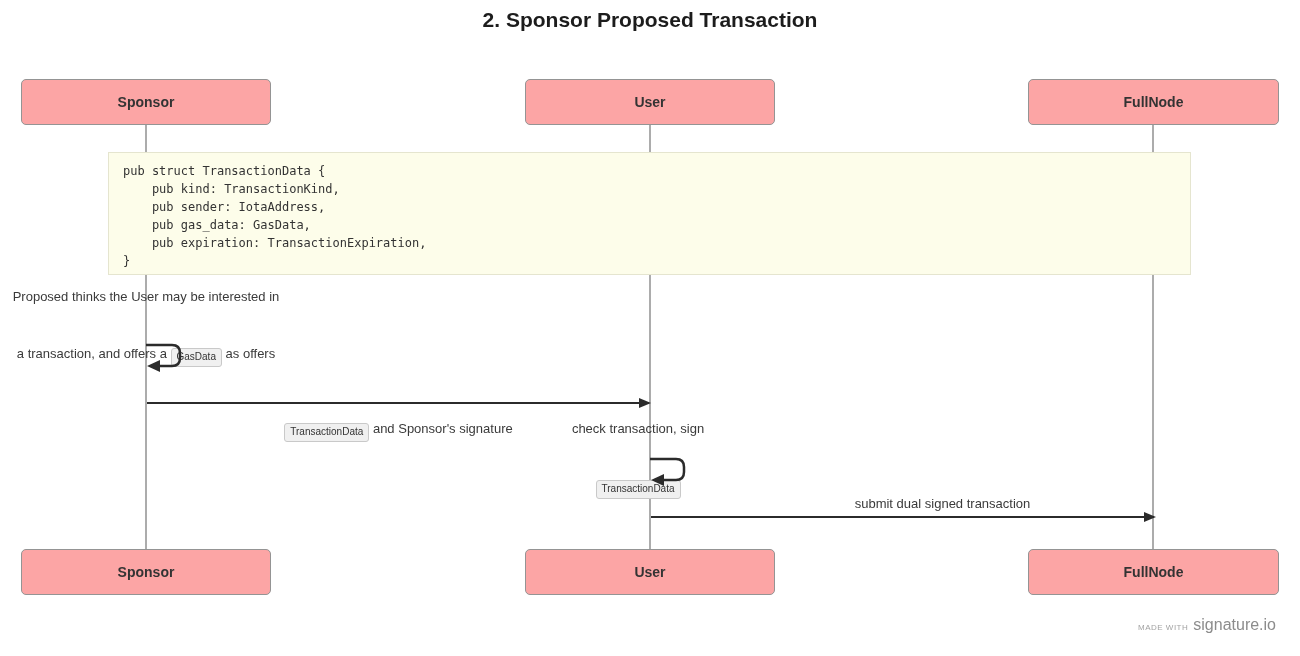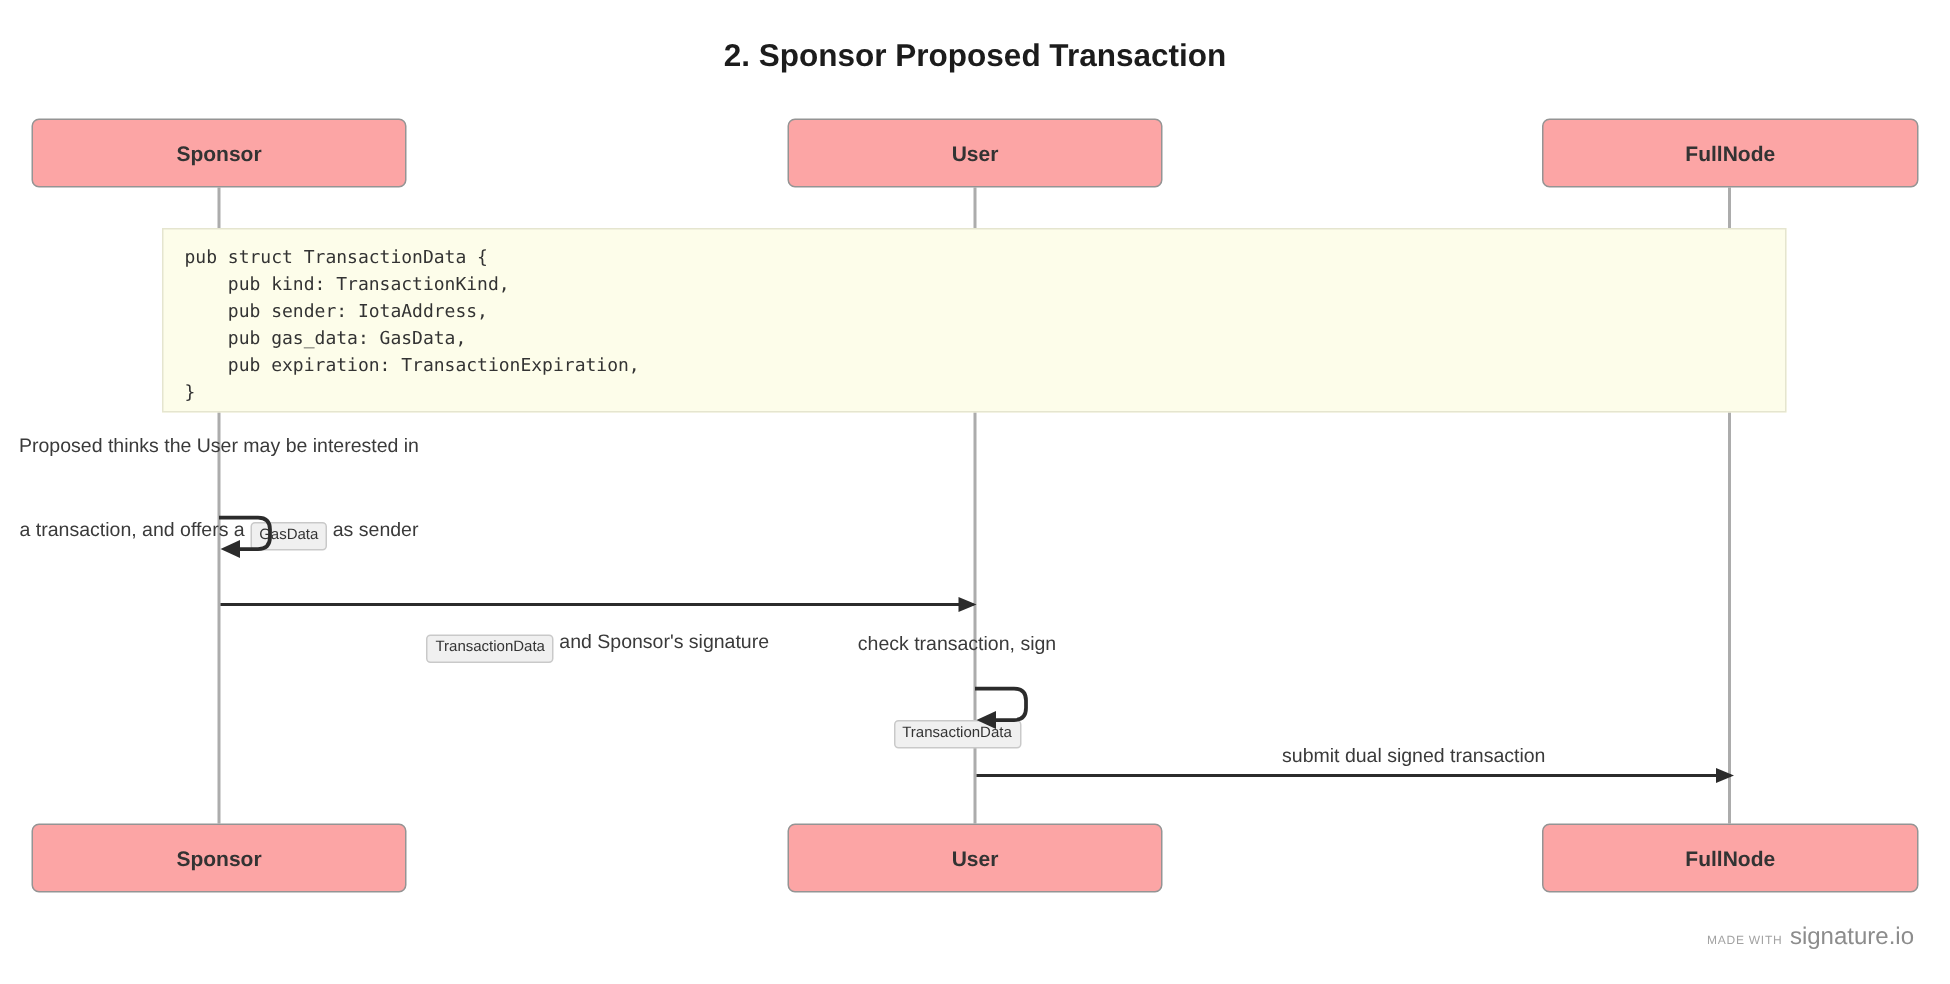--- a/index.html
+++ b/index.html
@@ -20,21 +20,21 @@
   }
   .canvas{
     position:relative;
     width:1300px;
     height:656px;
     background:#ffffff;
     overflow:hidden;
   }
   .diagram-title{
     position:absolute;
-    top:26px; left:0; width:100%;
+    top:8px; left:0; width:100%;
     text-align:center;
     font-size:21px;
     font-weight:bold;
     color:#1c1c1c;
   }
   .lifeline{
     position:absolute;
     width:2px;
     top:125px;
     height:424px;
@@ -156,21 +156,21 @@
   <div class="code-note">
     <pre>pub struct TransactionData {
     pub kind: TransactionKind,
     pub sender: IotaAddress,
     pub gas_data: GasData,
     pub expiration: TransactionExpiration,
 }</pre>
   </div>
 
   <div class="msg-text" style="left:8px;top:288px;width:276px;">
-    <span>Proposed thinks the User may be interested in a transaction, and offers a </span><span class="chip">GasData</span><span> as sender</span>
+    <span>Proposed thinks the User may be interested in a transaction, and offers a </span><span class="chip">GasData</span><span> as offers</span>
   </div>
 
   <svg class="self-loop" style="left:145px;top:342px;" width="42" height="34" viewBox="0 0 42 34">
     <path d="M 1 3 H 27 Q 35 3 35 11 V 16 Q 35 24 27 24 H 14" fill="none" stroke="#2b2b2b" stroke-width="2.5"></path>
     <polygon points="15,18 15,30 2,24" fill="#2b2b2b"></polygon>
   </svg>
 
   <div class="msg-text" style="left:147px;top:381px;width:503px;">
     <span class="chip">TransactionData</span><span> and Sponsor's signature</span>
   </div>

